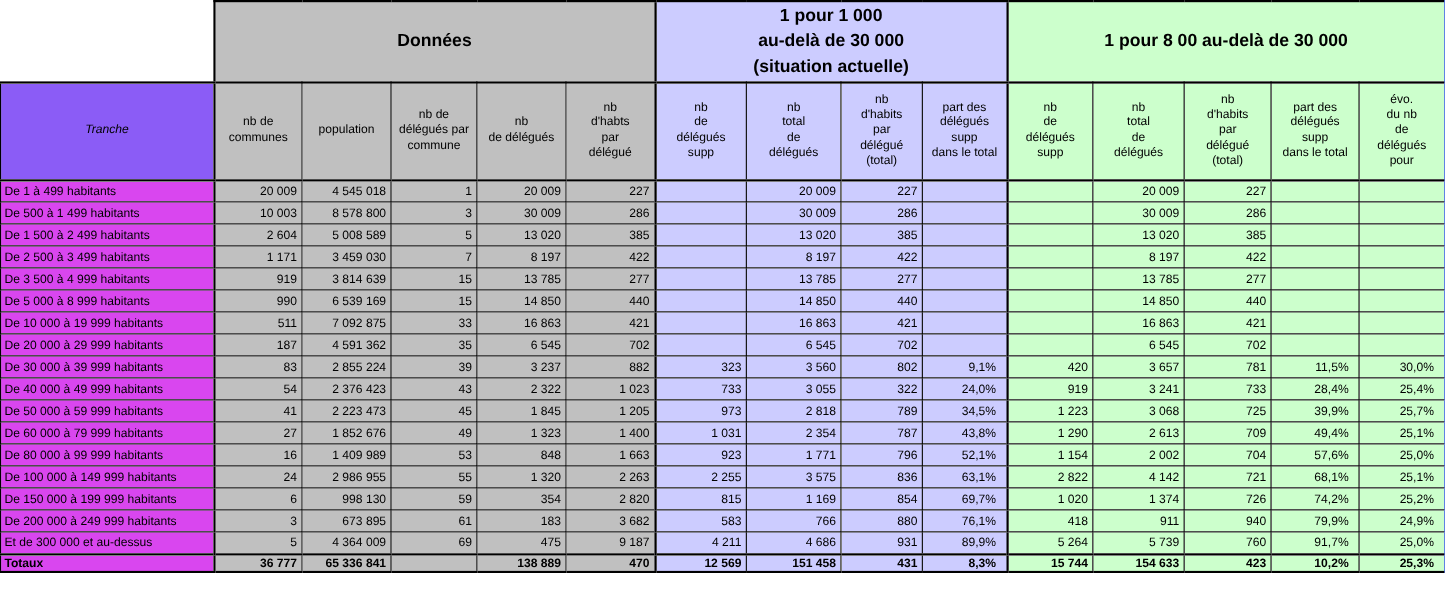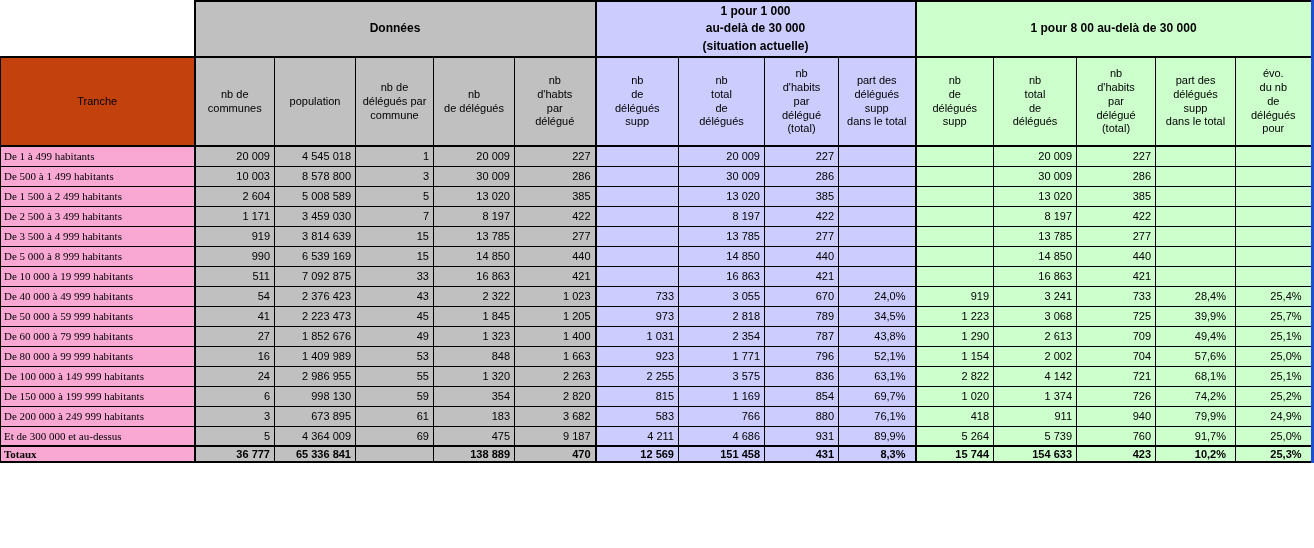--- a/index.html
+++ b/index.html
@@ -1,38 +1,38 @@
 <!DOCTYPE html>
 <html><head>
 <meta charset="utf-8">
 <style>
   html,body{margin:0;padding:0;background:#fff;}
   body{font-family:"Liberation Sans","DejaVu Sans",sans-serif;}
   table{border-collapse:collapse;table-layout:fixed;width:1314px;}
   th,td{border:1px solid #000;overflow:hidden;font-weight:normal;box-sizing:border-box;}
   
   thead tr.band th{height:46px;border-top:2px solid #000;border-bottom:2px solid #000;
-                   font-weight:bold;font-size:12px;text-align:center;vertical-align:middle;
+                   font-weight:bold;font-size:16px;text-align:center;vertical-align:middle;
                    white-space:pre-line;line-height:1.45;}
   thead tr.band th.corner{border-top:none;border-left:none;background:#fff;}
   
   thead tr.cols th{height:89px;border-bottom:2px solid #000;font-size:11px;text-align:center;
                    vertical-align:middle;white-space:pre-line;line-height:1.25;}
-  thead tr.cols th.tranche{background:#c2410c;}
+  thead tr.cols th.tranche{background:#8b5cf6;font-style:italic;}
   
   tbody tr{height:20px;}
   tbody td, tfoot td{font-size:11px;vertical-align:middle;}
-  td.lbl{background:#f9a8d4;text-align:left;padding-left:3px;font-family:Liberation Serif, serif;}
+  td.lbl{background:#d946ef;text-align:left;padding-left:3px;}
   td.num{text-align:right;padding-right:4px;}
   td.pct{padding-right:9px;}
   .gray{background:#C0C0C0;}
   .blue{background:#CCCCFF;}
   .green{background:#CCFFCC;}
   .bl2{border-left:2px solid #000;}
-  .br2{border-right:8px solid #1d4ed8;}
+  .br2{border-right:4px solid #1d4ed8;}
   
   tfoot tr{height:15px;}
   tfoot td{font-weight:bold;border-top:2px solid #000;border-bottom:2px solid #000;padding-left:14px;}
 </style>
 </head>
 <body>
 
 <table>
   <colgroup>
     <col style="width:194px">
@@ -229,29 +229,63 @@
         <td class="blue num">16 863</td>
         <td class="blue num">421</td>
         <td class="blue num pct"></td>
         <td class="green num bl2"></td>
         <td class="green num">16 863</td>
         <td class="green num">421</td>
         <td class="green num pct"></td>
         <td class="green num pct br2"></td>
       </tr>
       <tr>
+        <td class="lbl">De 20 000 à 29 999 habitants</td>
+        <td class="gray num bl2">187</td>
+        <td class="gray num">4 591 362</td>
+        <td class="gray num">35</td>
+        <td class="gray num">6 545</td>
+        <td class="gray num">702</td>
+        <td class="blue num bl2"></td>
+        <td class="blue num">6 545</td>
+        <td class="blue num">702</td>
+        <td class="blue num pct"></td>
+        <td class="green num bl2"></td>
+        <td class="green num">6 545</td>
+        <td class="green num">702</td>
+        <td class="green num pct"></td>
+        <td class="green num pct br2"></td>
+      </tr>
+      <tr>
+        <td class="lbl">De 30 000 à 39 999 habitants</td>
+        <td class="gray num bl2">83</td>
+        <td class="gray num">2 855 224</td>
+        <td class="gray num">39</td>
+        <td class="gray num">3 237</td>
+        <td class="gray num">882</td>
+        <td class="blue num bl2">323</td>
+        <td class="blue num">3 560</td>
+        <td class="blue num">802</td>
+        <td class="blue num pct">9,1%</td>
+        <td class="green num bl2">420</td>
+        <td class="green num">3 657</td>
+        <td class="green num">781</td>
+        <td class="green num pct">11,5%</td>
+        <td class="green num pct br2">30,0%</td>
+      </tr>
+      <tr>
         <td class="lbl">De 40 000 à 49 999 habitants</td>
         <td class="gray num bl2">54</td>
         <td class="gray num">2 376 423</td>
         <td class="gray num">43</td>
         <td class="gray num">2 322</td>
         <td class="gray num">1 023</td>
         <td class="blue num bl2">733</td>
         <td class="blue num">3 055</td>
-        <td class="blue num">670</td>
+        <td class="blue num">322</td>
         <td class="blue num pct">24,0%</td>
         <td class="green num bl2">919</td>
         <td class="green num">3 241</td>
         <td class="green num">733</td>
         <td class="green num pct">28,4%</td>
         <td class="green num pct br2">25,4%</td>
       </tr>
       <tr>
         <td class="lbl">De 50 000 à 59 999 habitants</td>
         <td class="gray num bl2">41</td>

